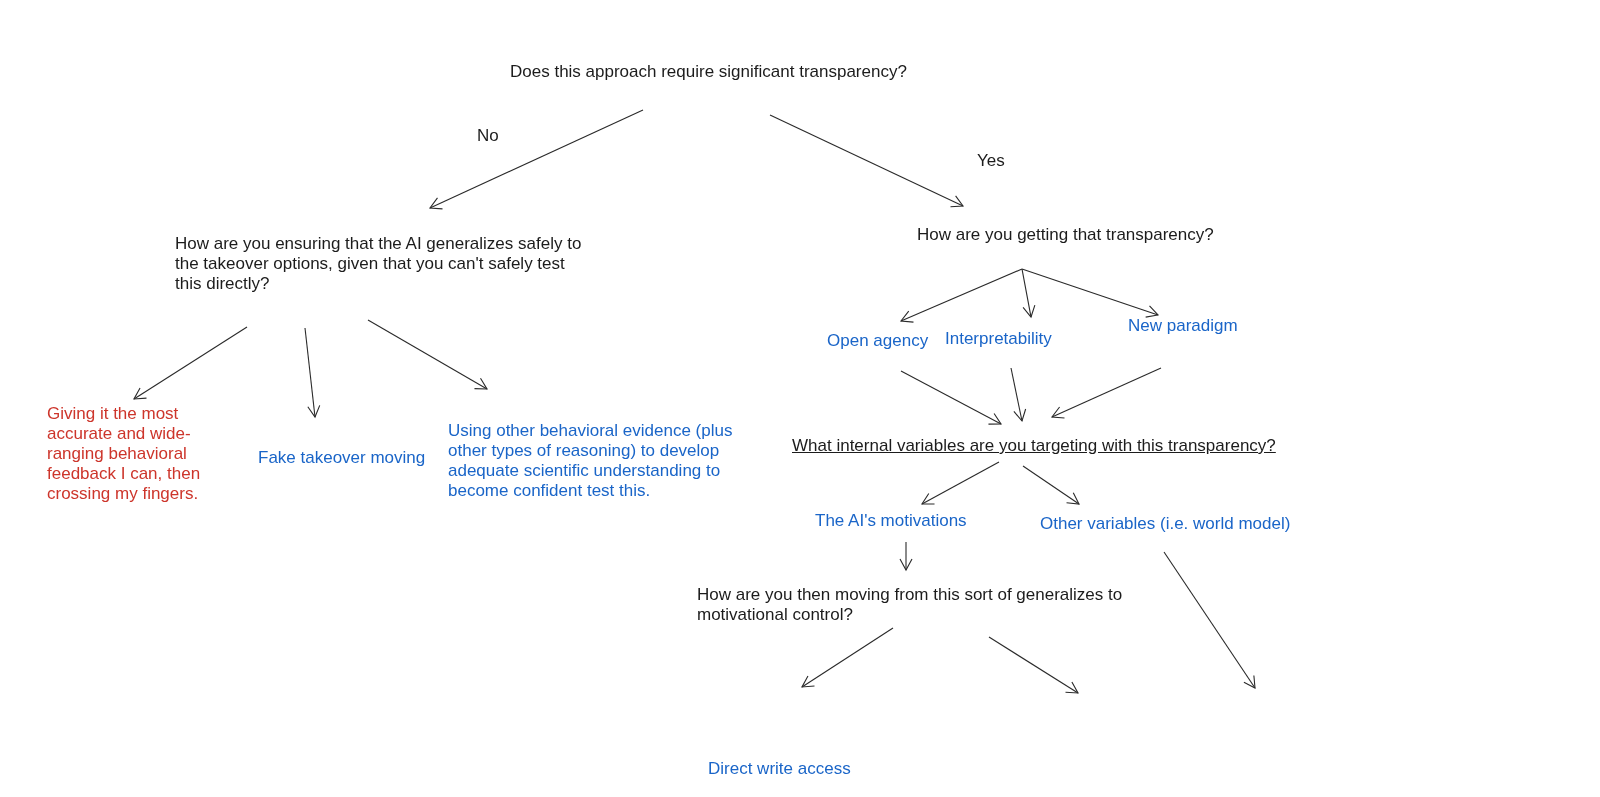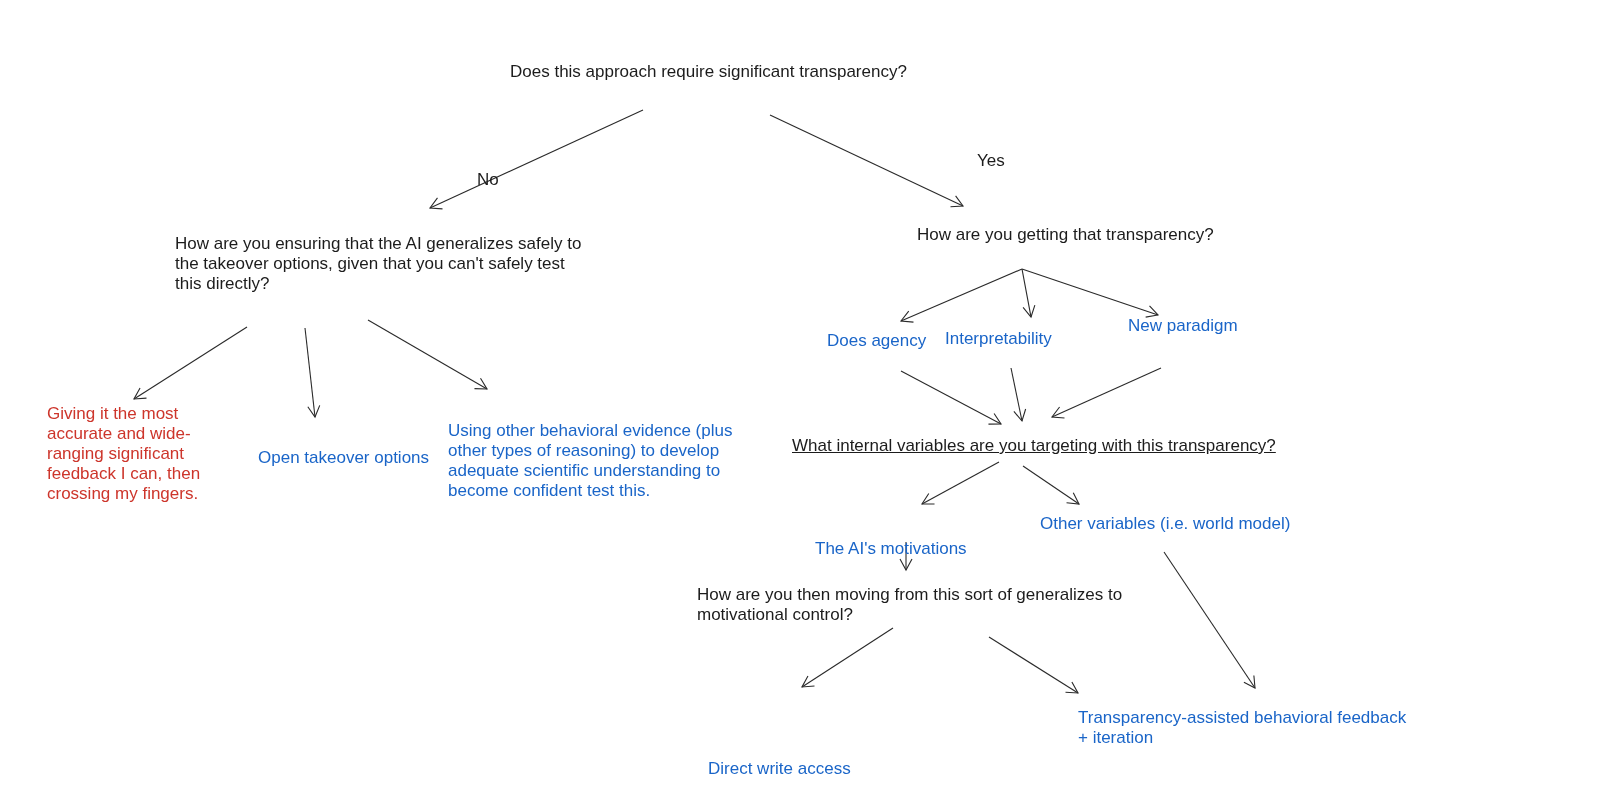--- a/index.html
+++ b/index.html
@@ -54,55 +54,54 @@
       <line x1="999" y1="462" x2="922" y2="504" marker-end="url(#arrowhead)"></line>
       <line x1="1023" y1="466" x2="1079" y2="504" marker-end="url(#arrowhead)"></line>
       <line x1="906" y1="542" x2="906" y2="570" marker-end="url(#arrowhead)"></line>
       <line x1="893" y1="628" x2="802" y2="687" marker-end="url(#arrowhead)"></line>
       <line x1="989" y1="637" x2="1078" y2="693" marker-end="url(#arrowhead)"></line>
       <line x1="1164" y1="552" x2="1255" y2="688" marker-end="url(#arrowhead)"></line>
     </svg>
 
   <div class="node" style="left:510px; top:62px;">Does this approach require significant transparency?</div>
 
-  <div class="node" style="left:477px; top:126px;margin-top:44px;">No</div>
+  <div class="node" style="left:477px; top:126px;">No</div>
 
   <div class="node" style="left:977px; top:151px;">Yes</div>
 
   <div class="node" style="left:175px; top:234px;">How are you ensuring that the AI generalizes safely to
 the takeover options, given that you can't safely test
 this directly?</div>
 
   <div class="node red" style="left:47px; top:404px;">Giving it the most
 accurate and wide-
-ranging significant
+ranging behavioral
 feedback I can, then
 crossing my fingers.</div>
 
-  <div class="node blue" style="left:258px; top:448px;">Open takeover options</div>
+  <div class="node blue" style="left:258px; top:448px;">Fake takeover moving</div>
 
   <div class="node blue" style="left:448px; top:421px;">Using other behavioral evidence (plus
 other types of reasoning) to develop
 adequate scientific understanding to
 become confident test this.</div>
 
   <div class="node" style="left:917px; top:225px;">How are you getting that transparency?</div>
 
-  <div class="node blue" style="left:827px; top:331px;">Does agency</div>
+  <div class="node blue" style="left:827px; top:331px;">Open agency</div>
 
   <div class="node blue" style="left:945px; top:329px;">Interpretability</div>
 
   <div class="node blue" style="left:1128px; top:316px;">New paradigm</div>
 
   <div class="node" style="left:792px; top:436px;text-decoration:underline;">What internal variables are you targeting with this transparency?</div>
 
-  <div class="node blue" style="left:815px; top:539px;">The AI's motivations</div>
+  <div class="node blue" style="left:815px; top:511px;">The AI's motivations</div>
 
   <div class="node blue" style="left:1040px; top:514px;">Other variables (i.e. world model)</div>
 
   <div class="node" style="left:697px; top:585px;">How are you then moving from this sort of generalizes to
 motivational control?</div>
 
   <div class="node blue" style="left:708px; top:711px;margin-top:48px;">Direct write access</div>
 
-  <div class="node blue" style="left:1078px; top:708px;">Transparency-assisted behavioral feedback + iteration</div>
 
 </div>
 
 </body></html>

